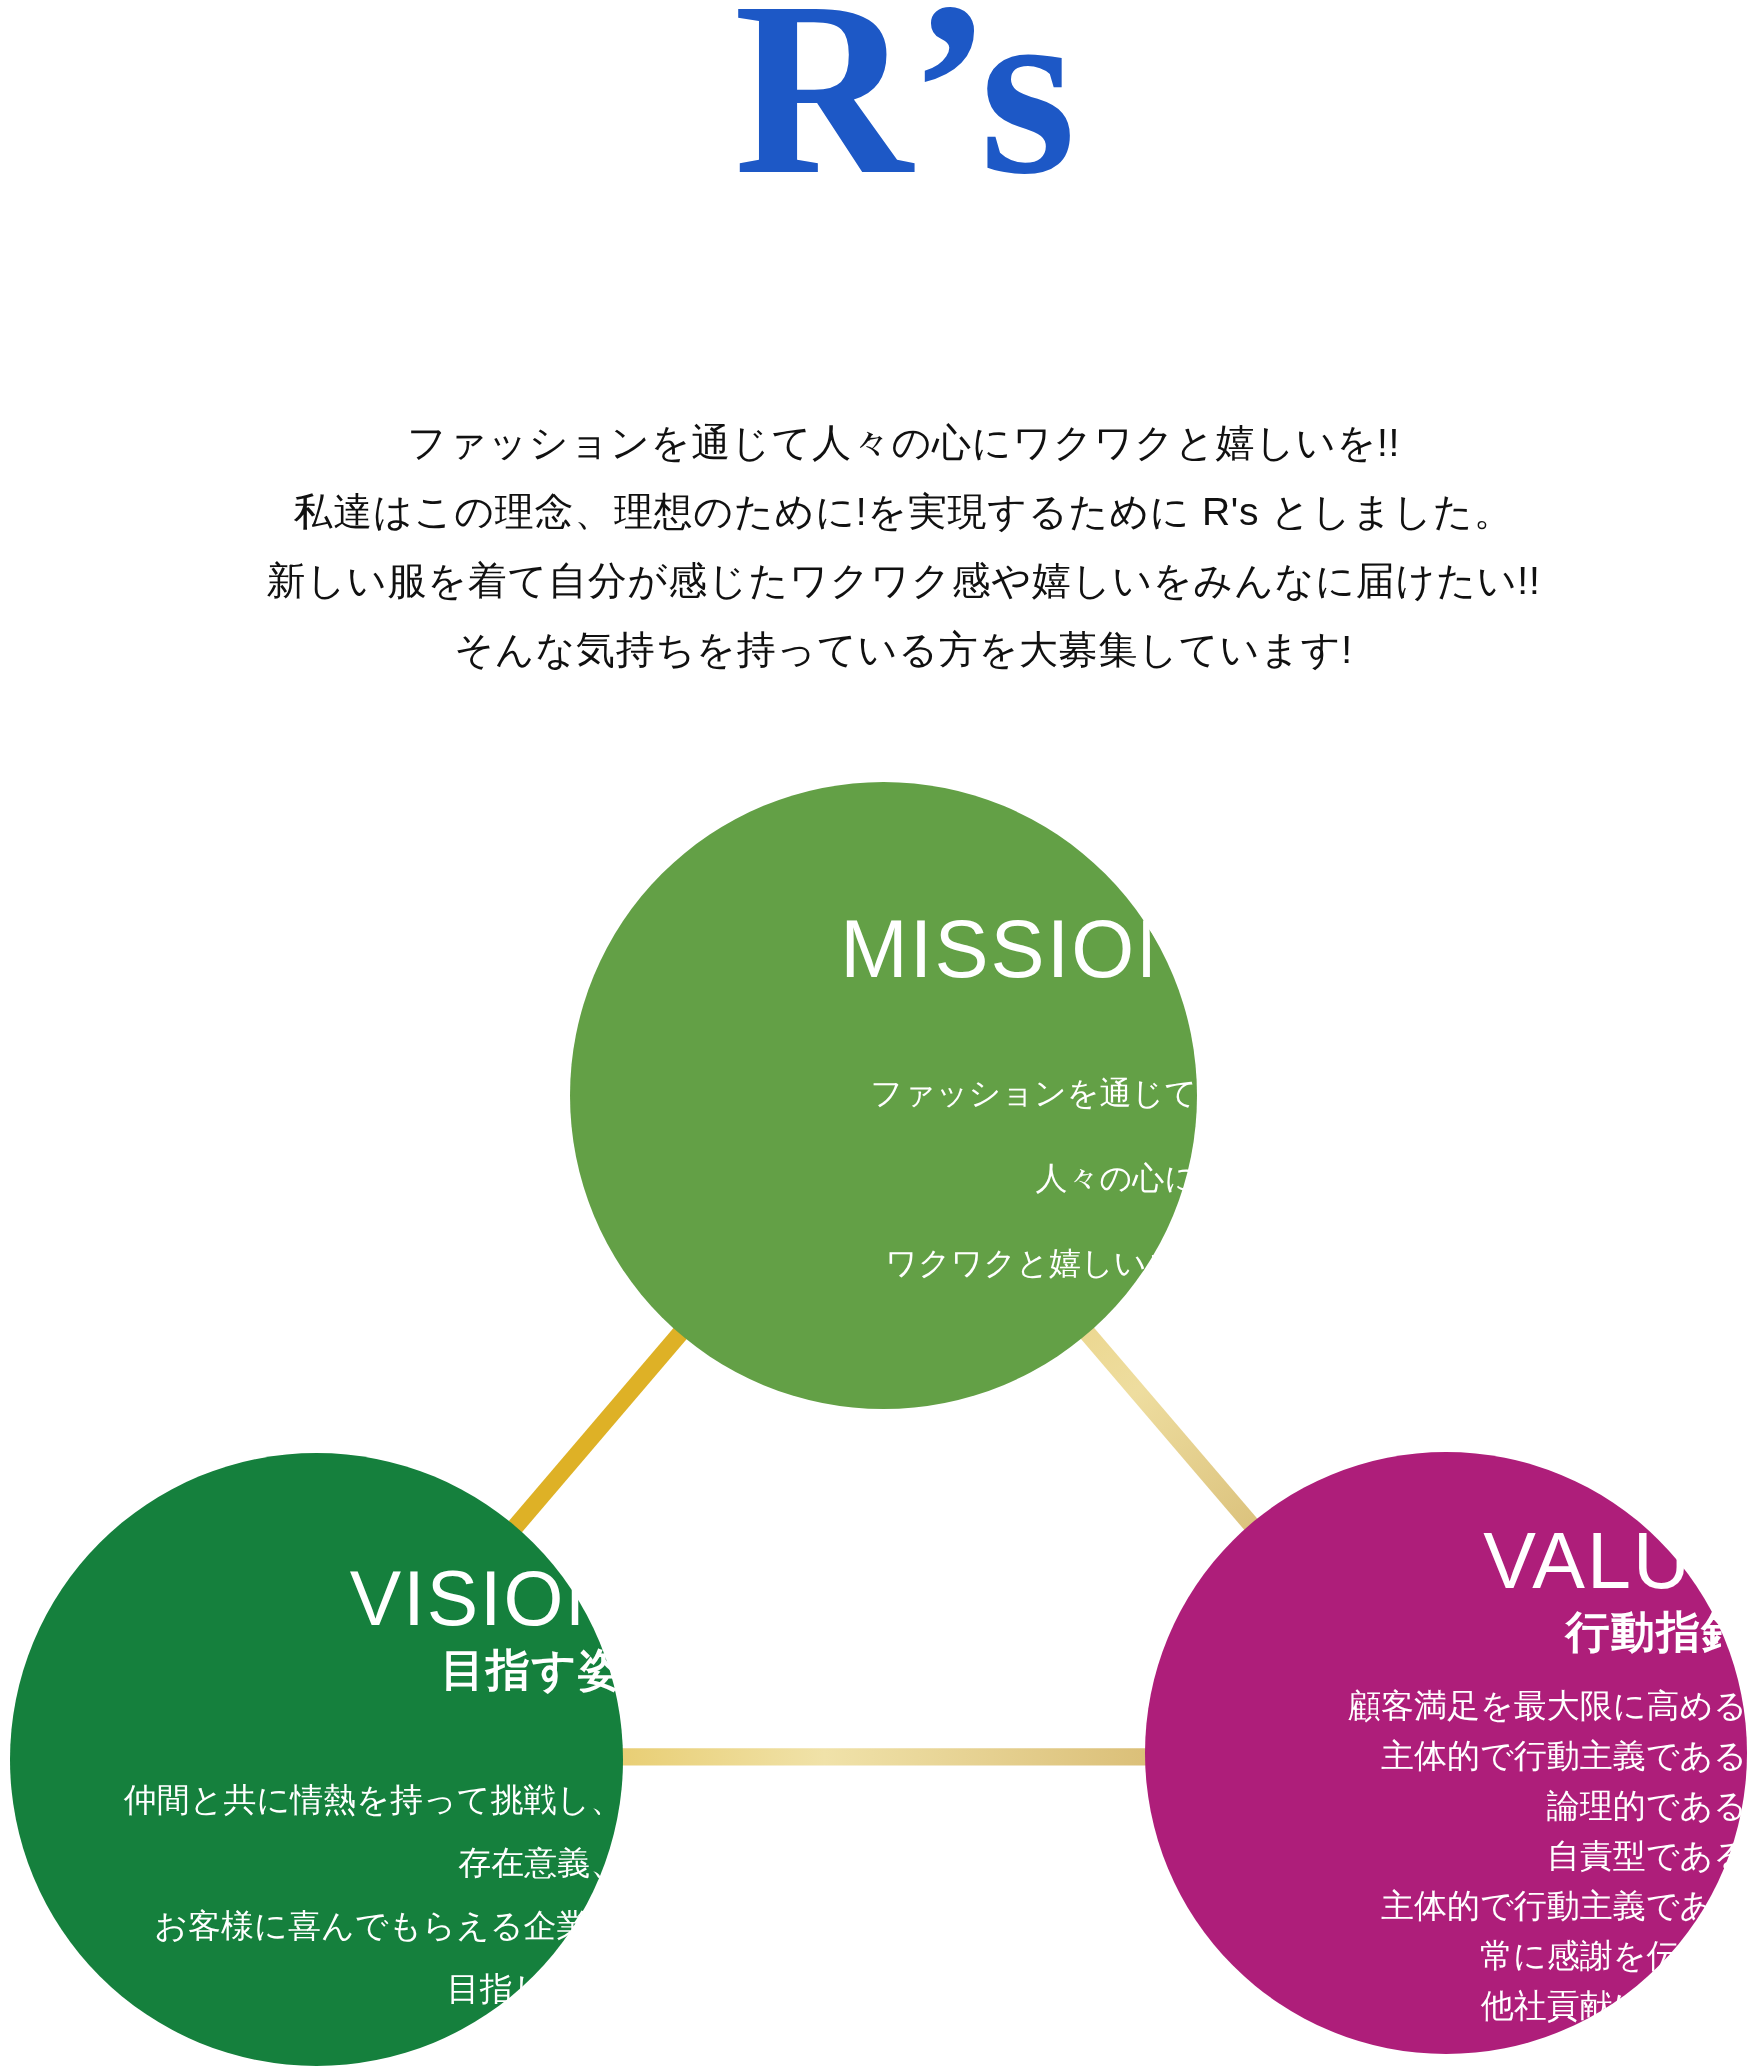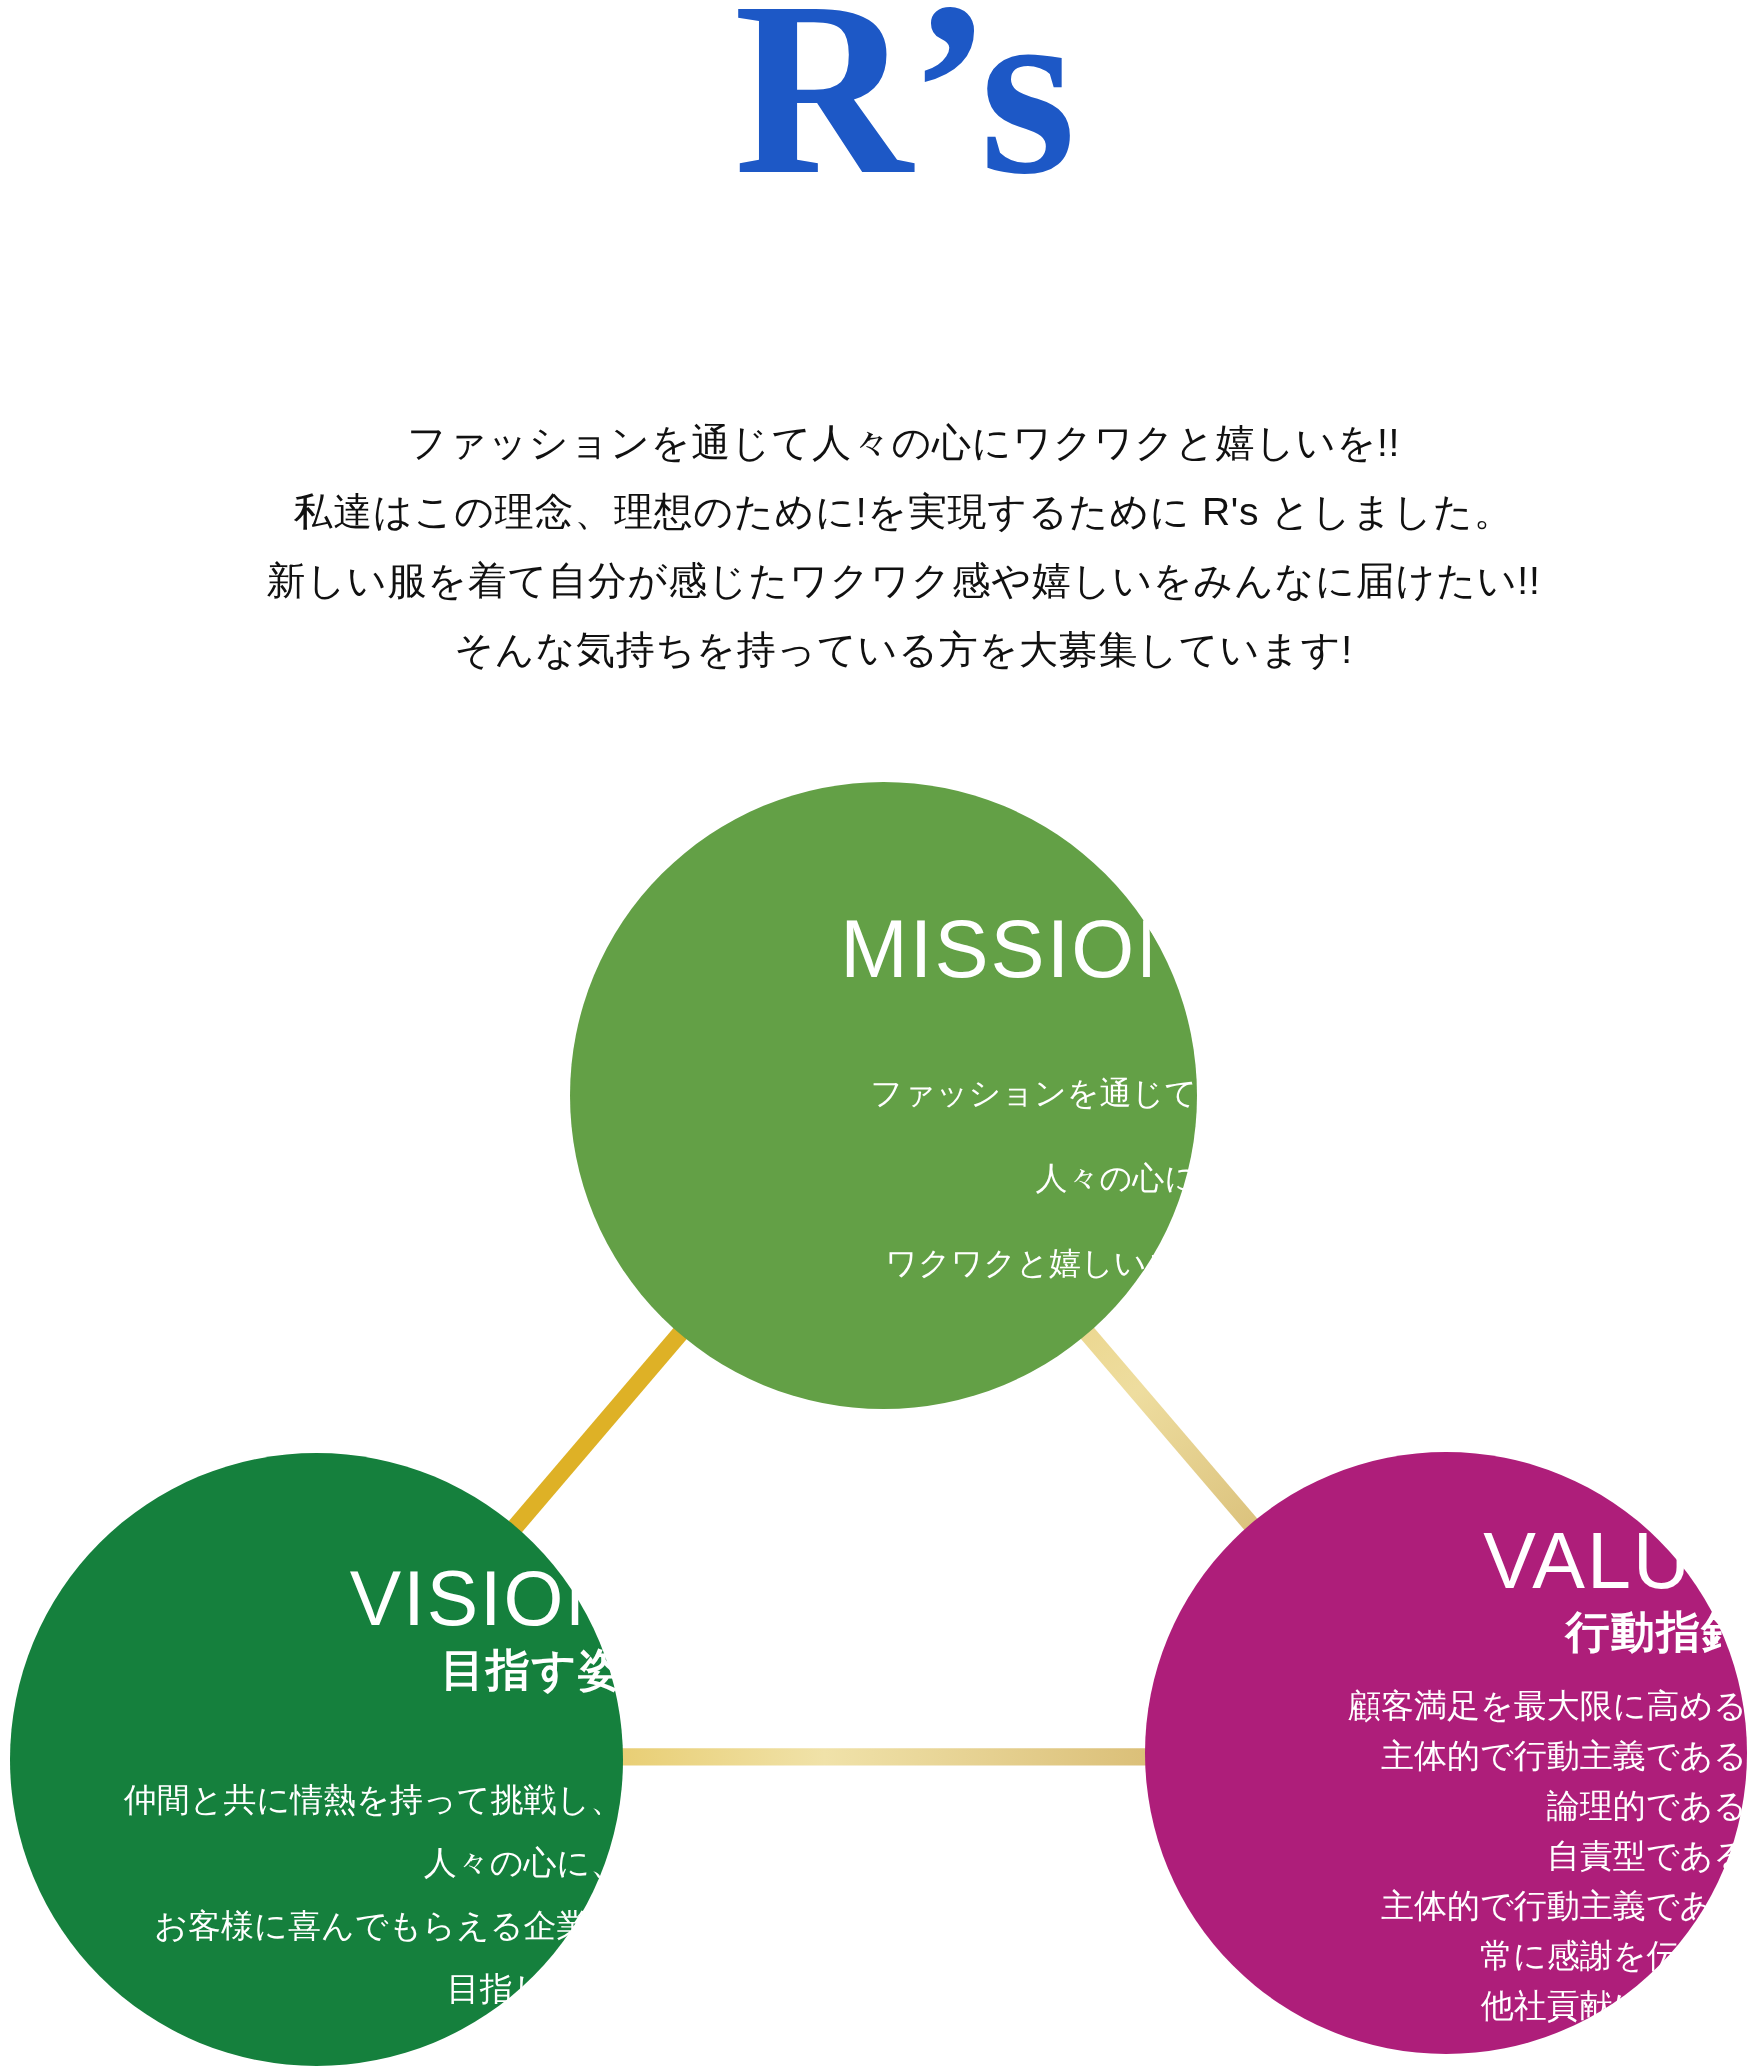--- a/index.html
+++ b/index.html
@@ -124,21 +124,21 @@
       <div class="c-line">人々の心に</div>
       <div class="c-line">ワクワクと嬉しいを!!</div>
     </div>
   </div>
 
   <div class="circle circle-vision">
     <div class="c-title">VISION</div>
     <div class="c-sub">目指す姿</div>
     <div class="c-body">
       <div class="c-line">仲間と共に情熱を持って挑戦し、</div>
-      <div class="c-line">人々の心に、</div>
+      <div class="c-line">存在意義、</div>
       <div class="c-line">お客様に喜んでもらえる企業を</div>
       <div class="c-line">目指します!</div>
     </div>
   </div>
 
   <div class="circle circle-value">
     <div class="c-title">VALUE</div>
     <div class="c-sub">行動指針</div>
     <div class="c-body">
       <div class="c-line">顧客満足を最大限に高める</div>

